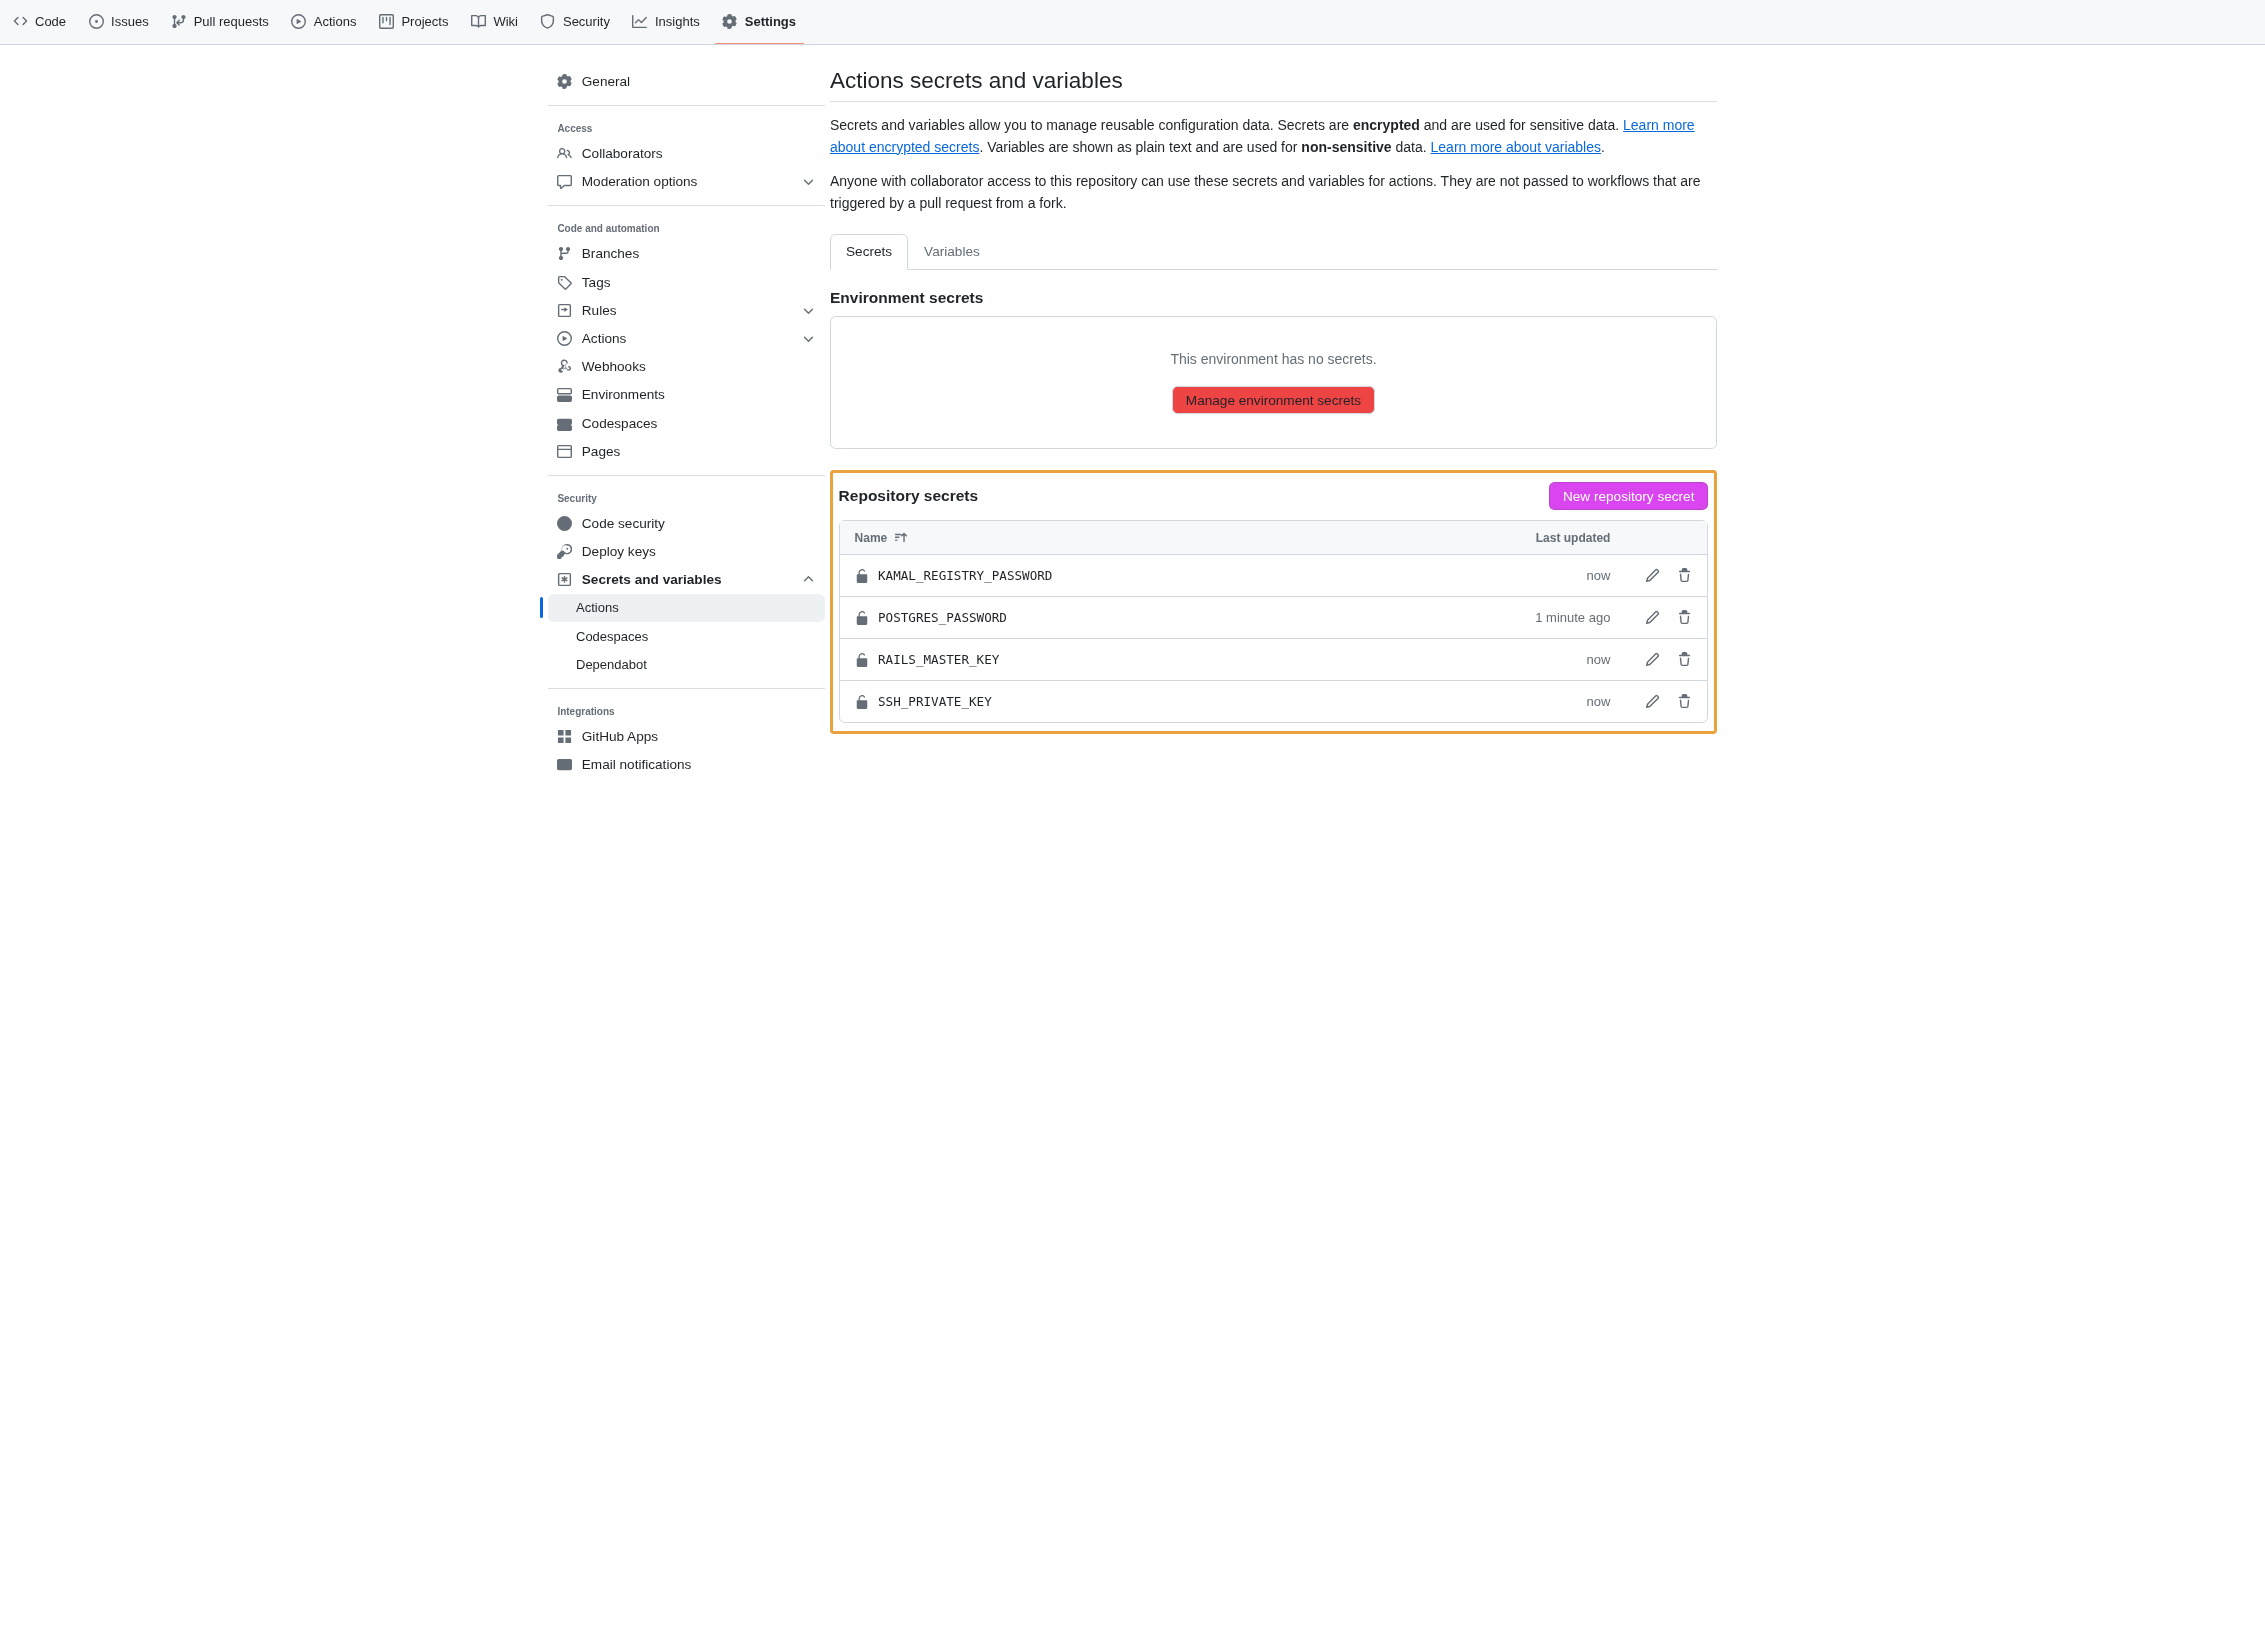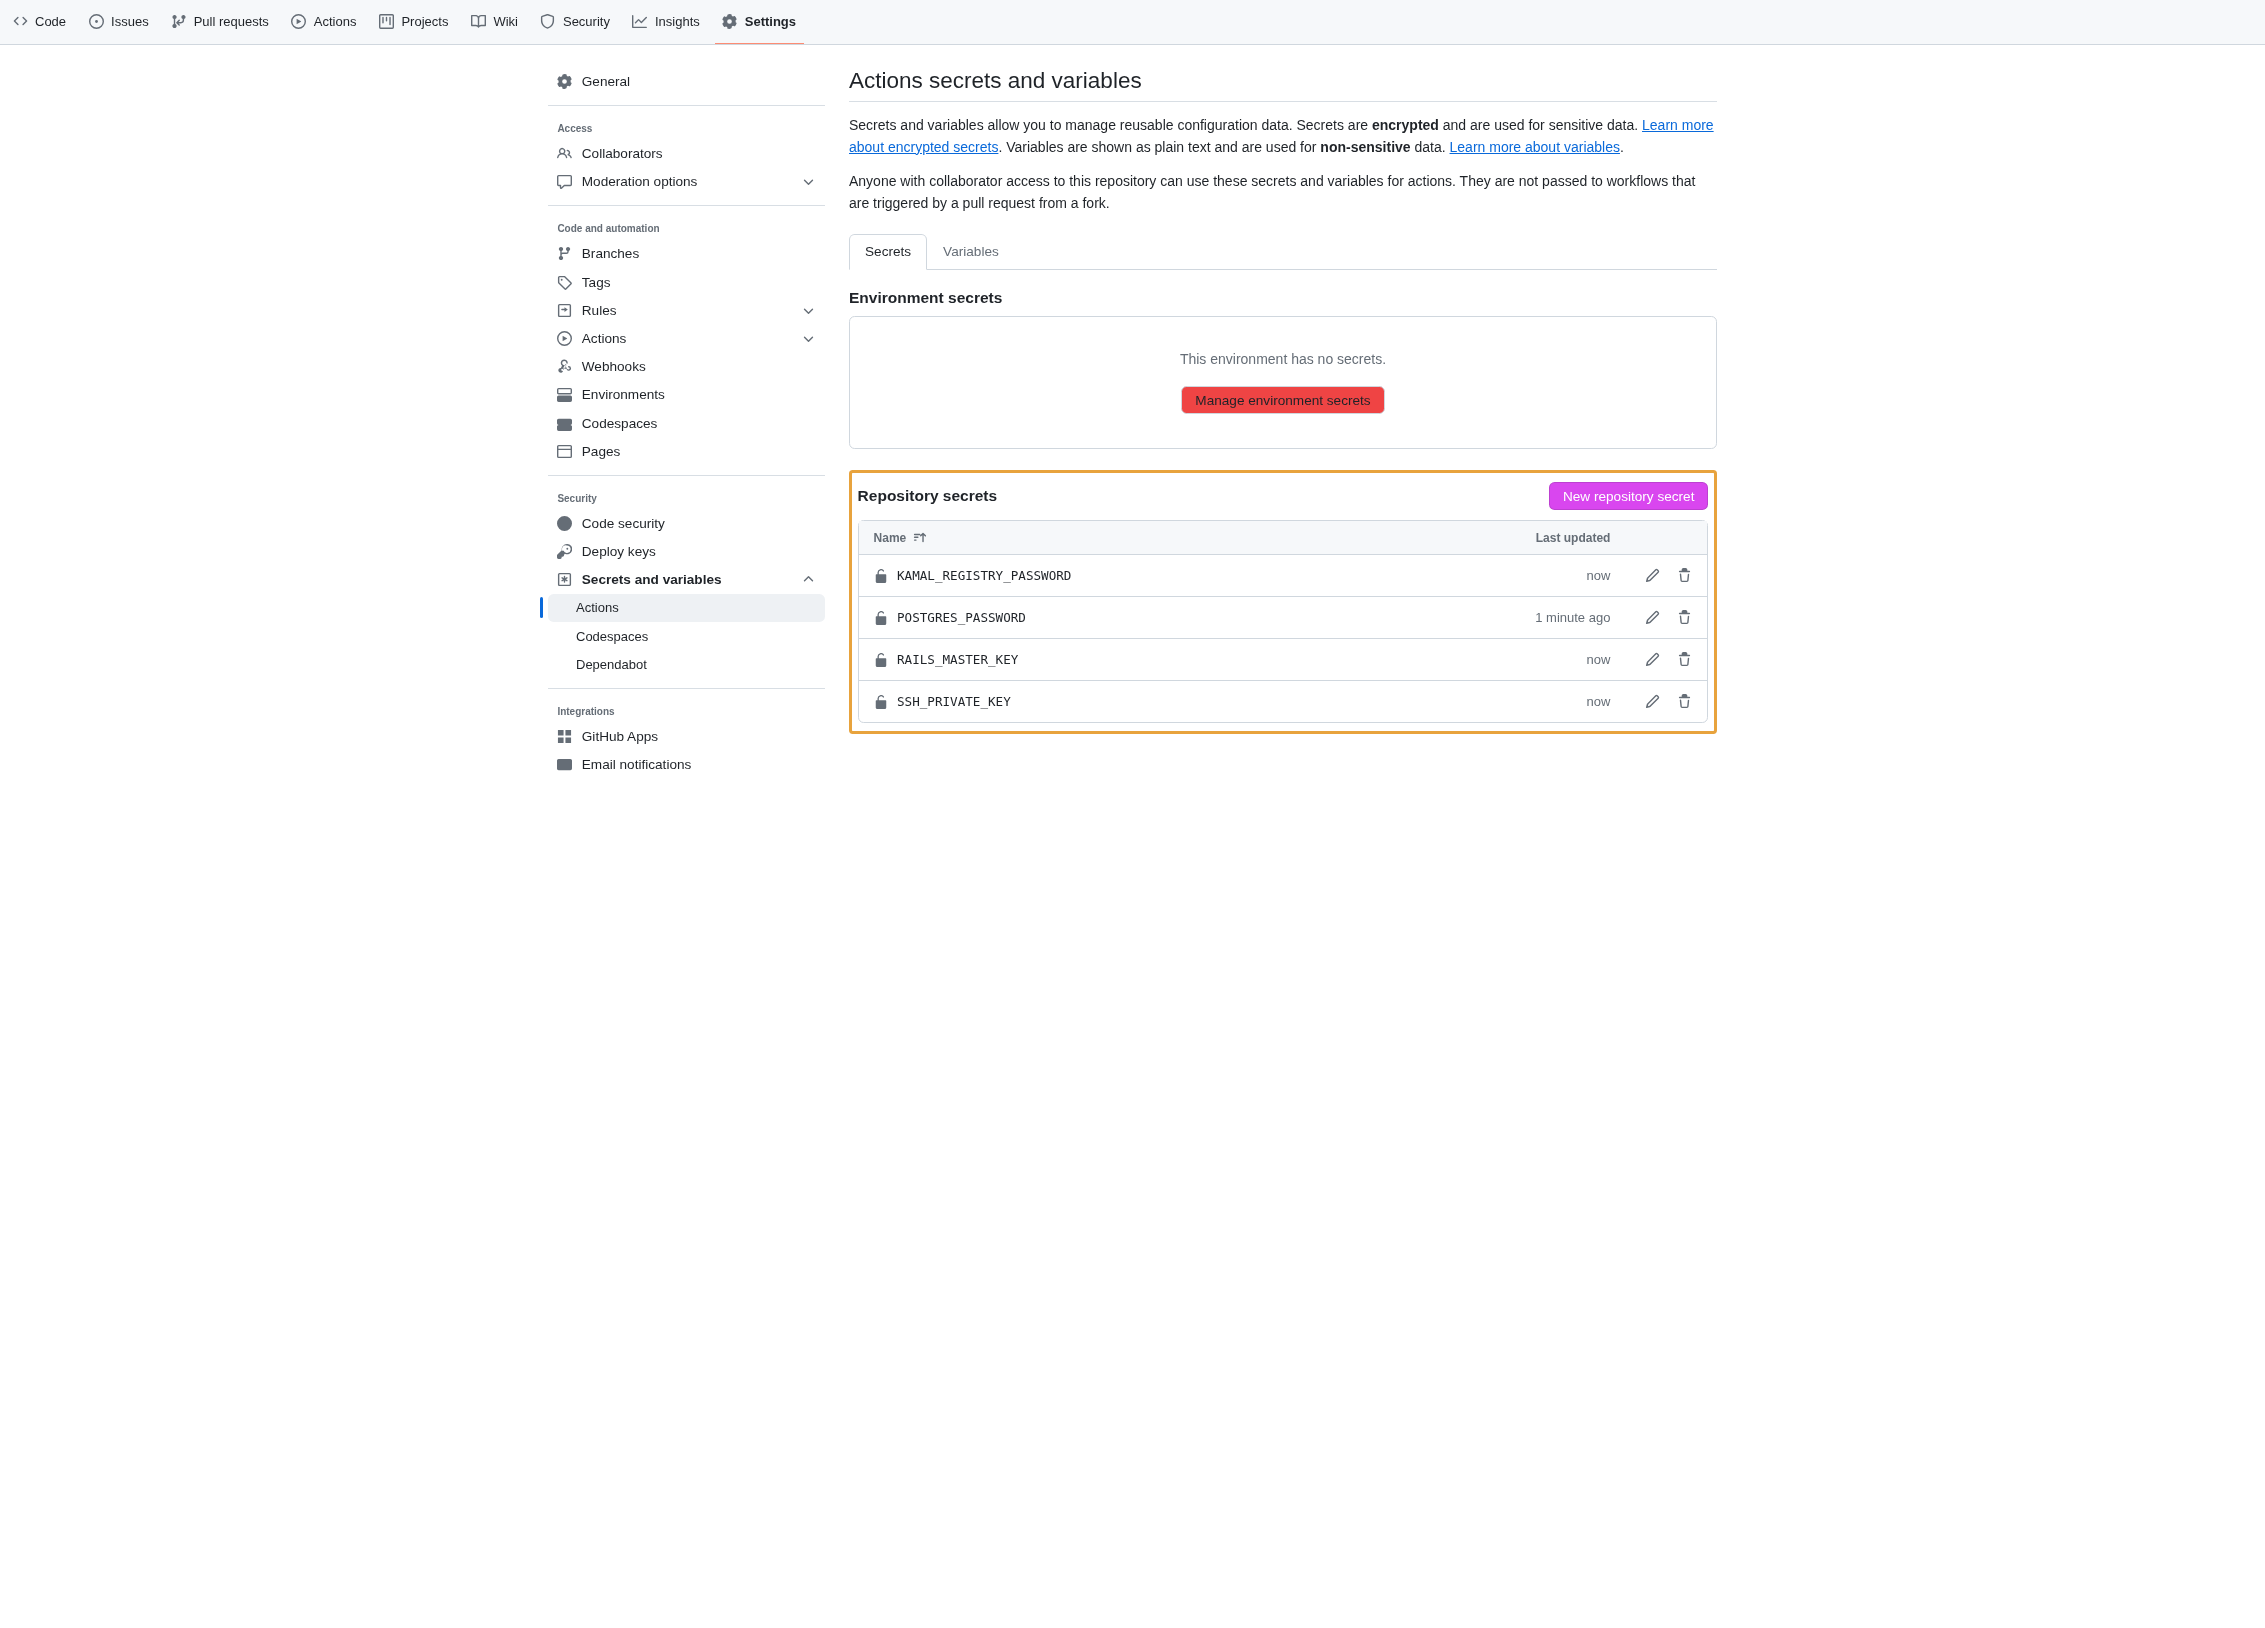--- a/index.html
+++ b/index.html
@@ -32,21 +32,21 @@
 .repo-nav-item.active {
   font-weight: 600;
   border-bottom-color: #fd8c73;
 }
 .octicon { fill: #656d76; flex-shrink:0; }
 .container {
   display: flex;
   max-width: 1199px;
   margin: 0 auto;
   padding: 22.5px 15px 0;
-  gap: 24px;
+  gap: 5px;
 }
 .sidebar { width: 277px; flex-shrink: 0; }
 .side-item, .side-subitem {
   display: flex;
   align-items: center;
   gap: 9.4px;
   padding: 6.6px 9.4px;
   border-radius: 5.6px;
   cursor: pointer;
   font-size: 13.6px;

